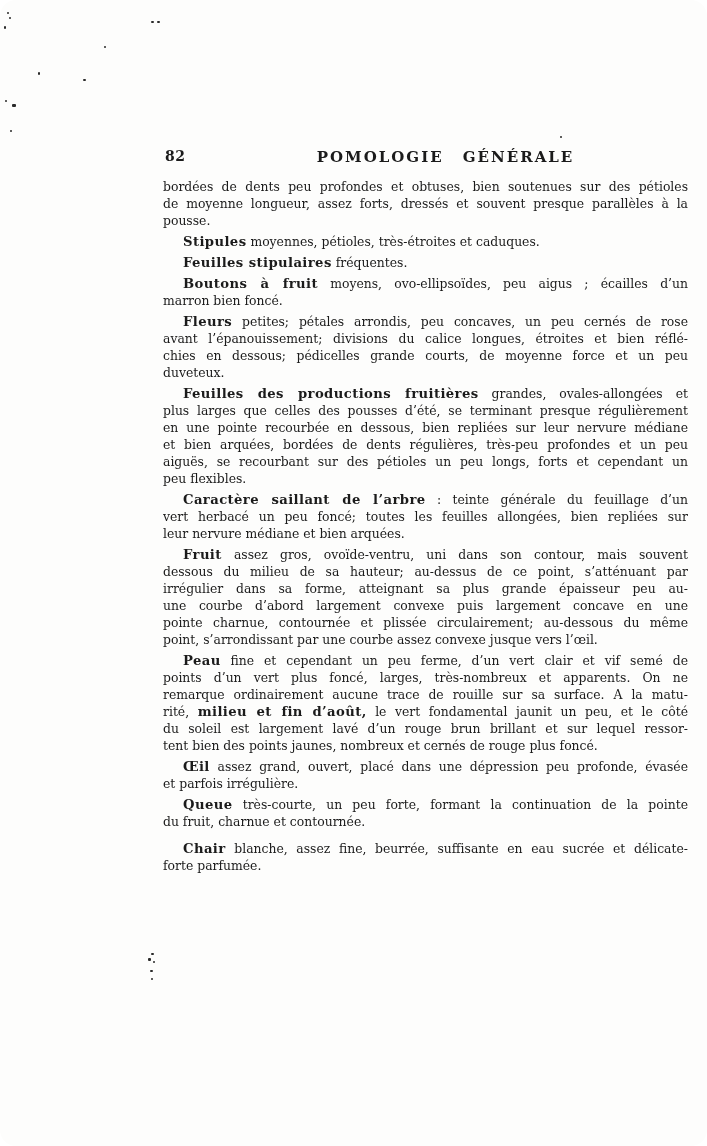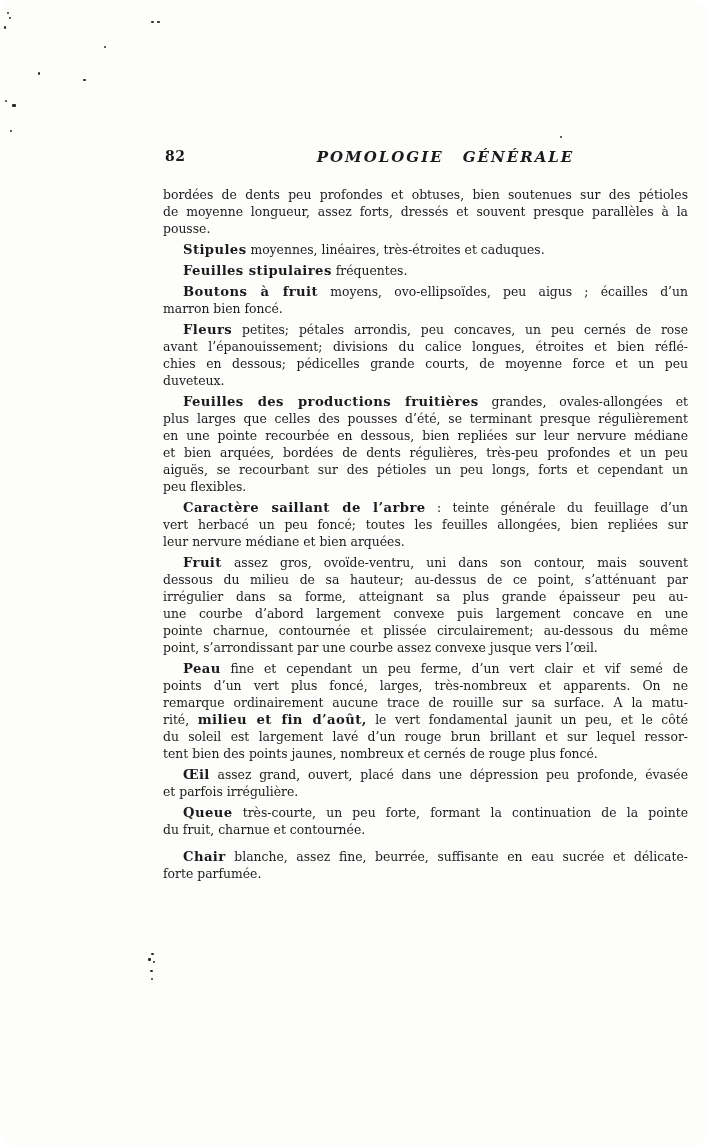--- a/index.html
+++ b/index.html
@@ -33,26 +33,25 @@
     left: 0;
     right: 0;
     top: 0;
     text-align: center;
     font-size: 15px;
     font-weight: bold;
     letter-spacing: 2px;
     word-spacing: 12px;
     transform: translateX(20px);
     white-space: nowrap;
-    font-style: italic;
   }
   .text-block {
     position: absolute;
     left: 163px;
-    top: 186px;
+    top: 178px;
     width: 525px;
     font-size: 12.4px;
     line-height: 17px;
   }
   .para { margin: 0 0 4px 0; }
   .para:last-child { margin-bottom: 0; margin-top: 10px; }
   .line {
     text-align: justify;
     text-align-last: justify;
     white-space: normal;
@@ -80,21 +79,21 @@
     <span class="page-number">82</span>
     <span class="running-title">POMOLOGIE GÉNÉRALE</span>
   </div>
   <div class="text-block">
       <div class="para">
         <div class="line"><span class="seg">bordées de dents peu profondes et obtuses, bien soutenues sur des pétioles</span></div>
         <div class="line"><span class="seg">de moyenne longueur, assez forts, dressés et souvent presque parallèles à la</span></div>
         <div class="line last"><span class="seg">pousse.</span></div>
       </div>
       <div class="para">
-        <div class="line last indent"><span class="hw">Stipules</span><span class="seg"> moyennes, linéaires, très-étroites et caduques.</span></div>
+        <div class="line last indent"><span class="hw">Stipules</span><span class="seg"> moyennes, pétioles, très-étroites et caduques.</span></div>
       </div>
       <div class="para">
         <div class="line last indent"><span class="hw">Feuilles stipulaires</span><span class="seg"> fréquentes.</span></div>
       </div>
       <div class="para">
         <div class="line indent"><span class="hw">Boutons à fruit</span><span class="seg"> moyens, ovo-ellipsoïdes, peu aigus ; écailles d’un</span></div>
         <div class="line last"><span class="seg">marron bien foncé.</span></div>
       </div>
       <div class="para">
         <div class="line indent"><span class="hw">Fleurs</span><span class="seg"> petites; pétales arrondis, peu concaves, un peu cernés de rose</span></div>

